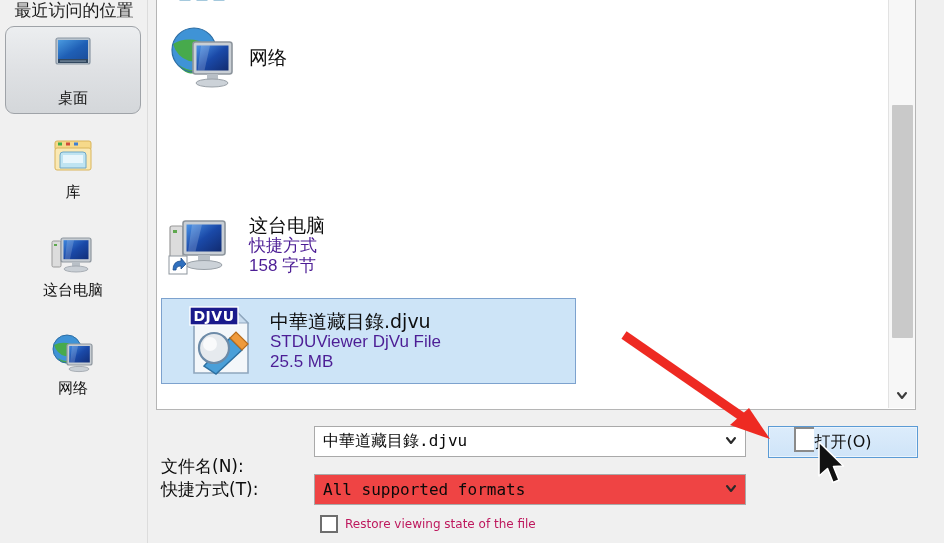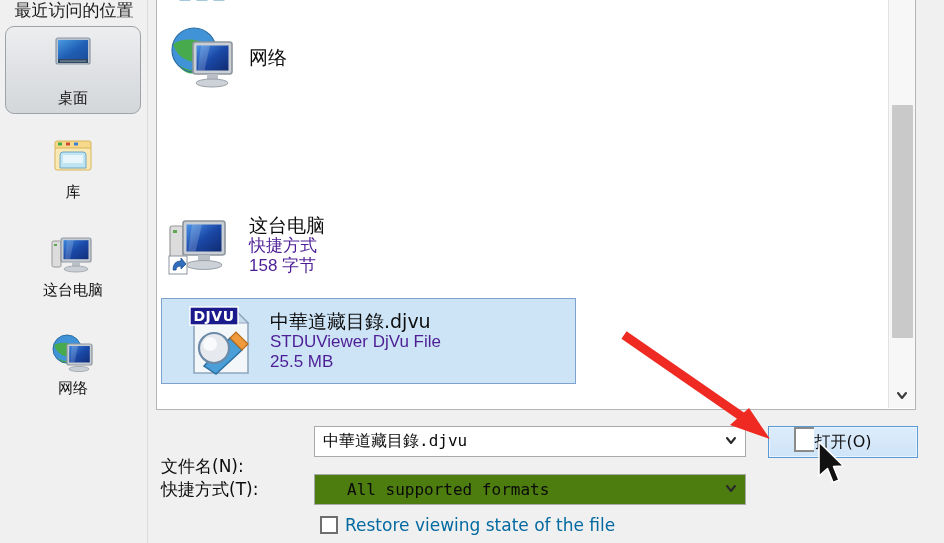--- a/index.html
+++ b/index.html
@@ -138,21 +138,21 @@
     white-space: nowrap;
   }
   .combo {
     position: absolute;
     box-sizing: border-box;
     border: 1px solid #a9a9a9;
     background: #ffffff;
     display: flex;
     align-items: center;
   }
-  .combo.grey { background: #4d7c0f; padding-left: 24px; }
+  .combo.grey { background: #ef4444; }
   .combo-val {
     flex: 1;
     padding-left: 8px;
     font-family: "DejaVu Sans Mono", monospace;
     font-size: 16px;
     color: #0a0a0a;
     white-space: nowrap;
     overflow: hidden;
   }
   .combo-arrow {
@@ -185,22 +185,22 @@
   #chkbox {
     width: 18px; height: 18px;
     border: 2px solid #6e6e6e;
     background: #ffffff;
     box-sizing: border-box;
     flex: none;
   }
   #chklbl {
     margin-left: 7px;
     font-family: "DejaVu Sans", sans-serif;
-    font-size: 17px;
-    color: #0369a1;
+    font-size: 12px;
+    color: #be185d;
     white-space: nowrap;
   }
   #edge-extra {
     position: absolute;
     right: 0px; top: 427px;
     width: 20px; height: 25px;
     border: 2px solid #8a8a8a;
     border-right: none;
     background: #ffffff;
     box-sizing: border-box;

